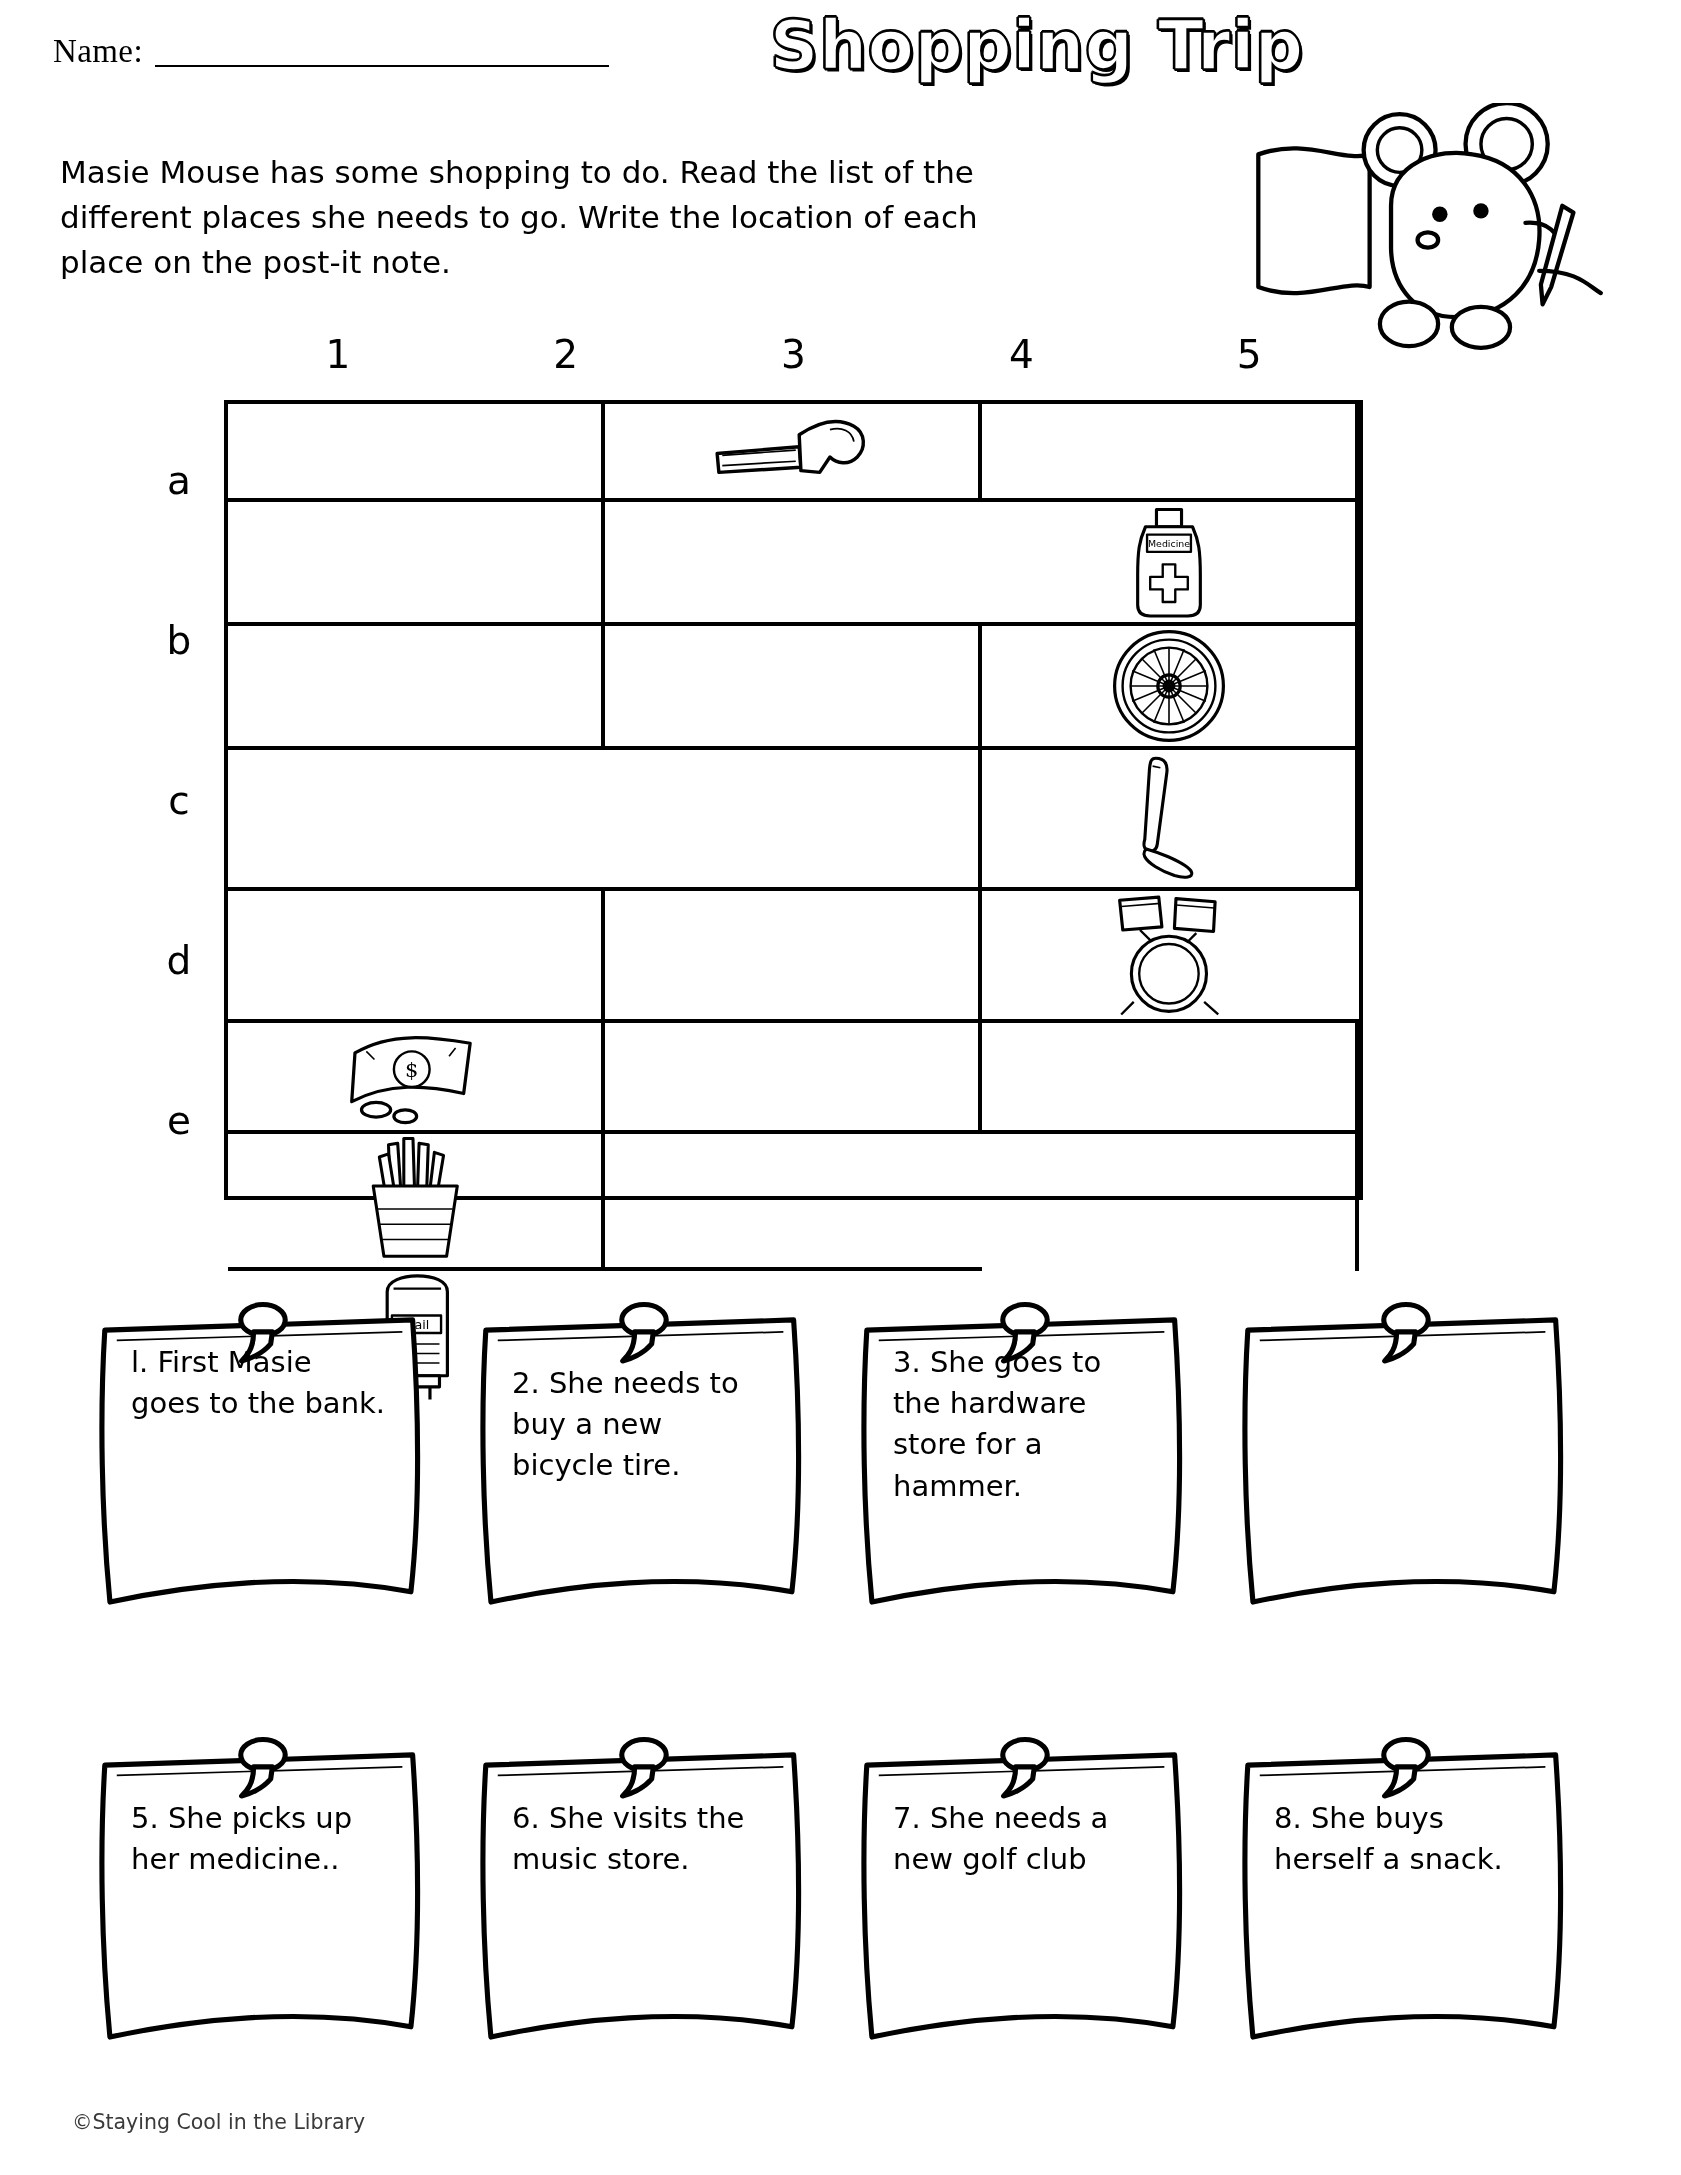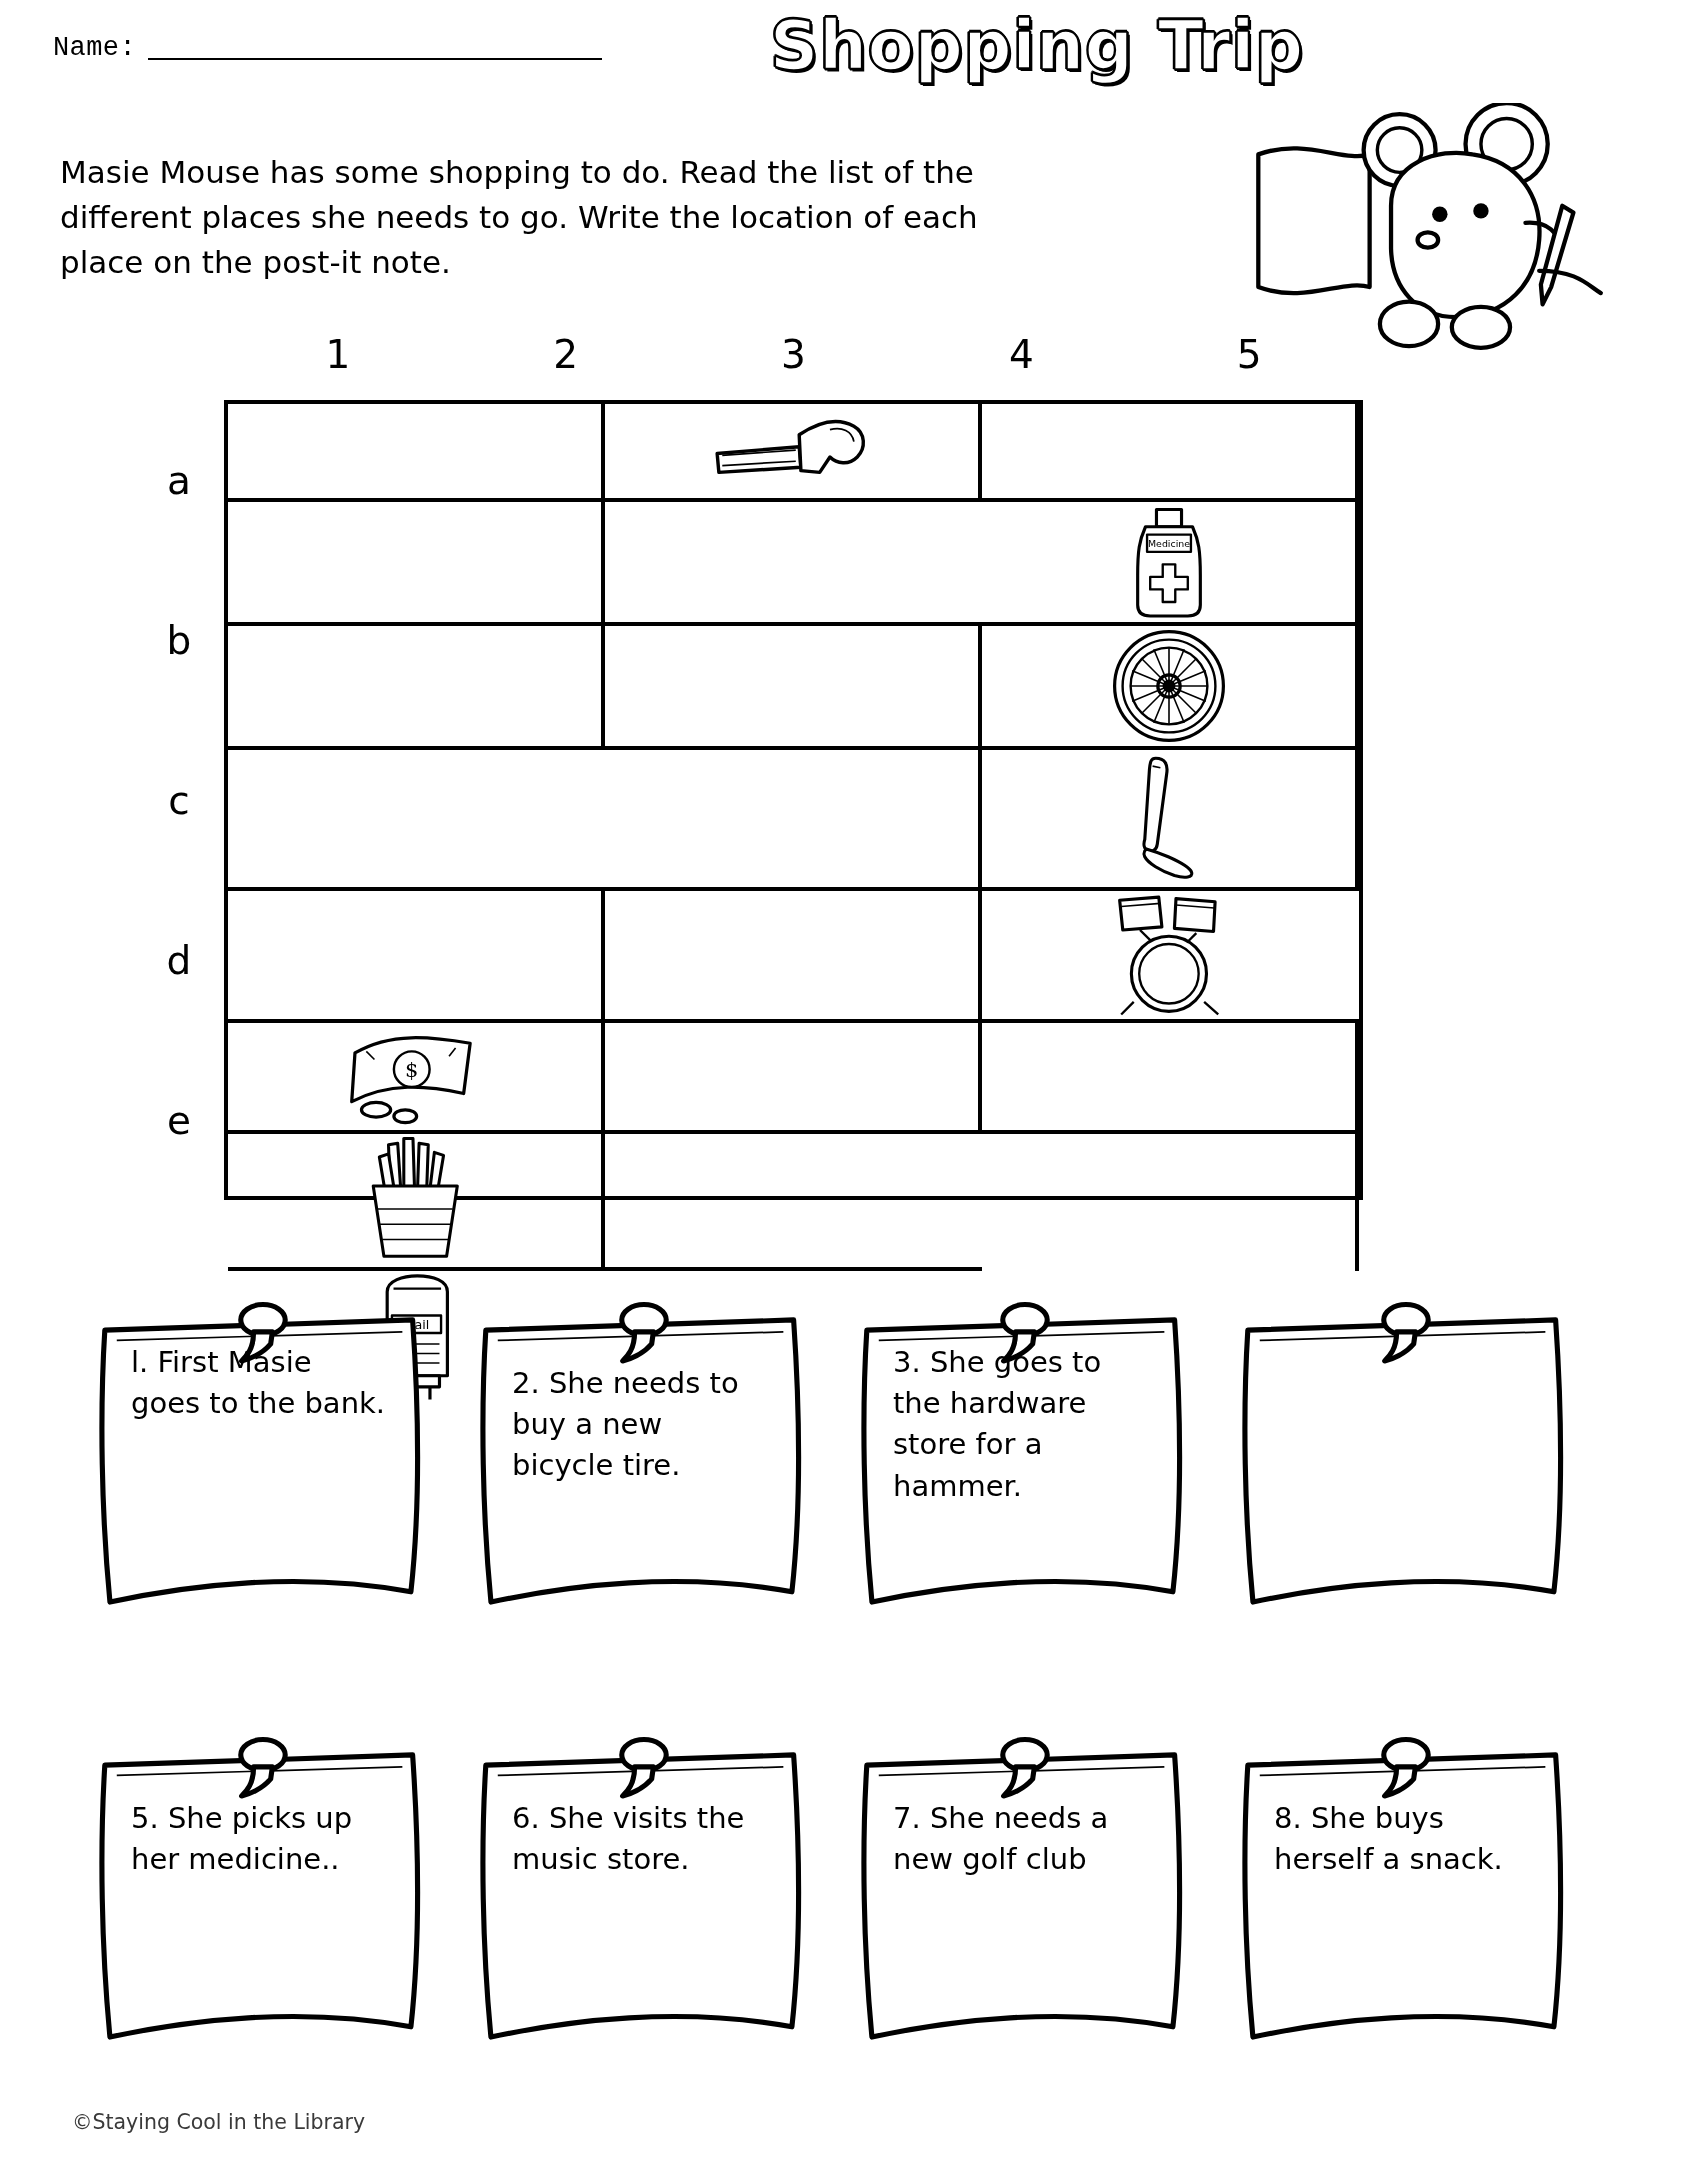--- a/index.html
+++ b/index.html
@@ -14,22 +14,22 @@
     font-family: "DejaVu Sans", sans-serif;
     color: #000000;
     overflow: hidden;
   }
 
   
   .name-line {
     position: absolute;
     left: 53px;
     top: 33px;
-    font-size: 27px;
-    font-family: Liberation Mono, monospace;
+    font-size: 33px;
+    font-family: Liberation Serif, serif;
     letter-spacing: 0.4px;
     white-space: nowrap;
   }
   .name-line .blank {
     display: inline-block;
     border-bottom: 2.6px solid #000;
     width: 454px;
     margin-left: 12px;
     height: 24px;
     vertical-align: -5.1px;

